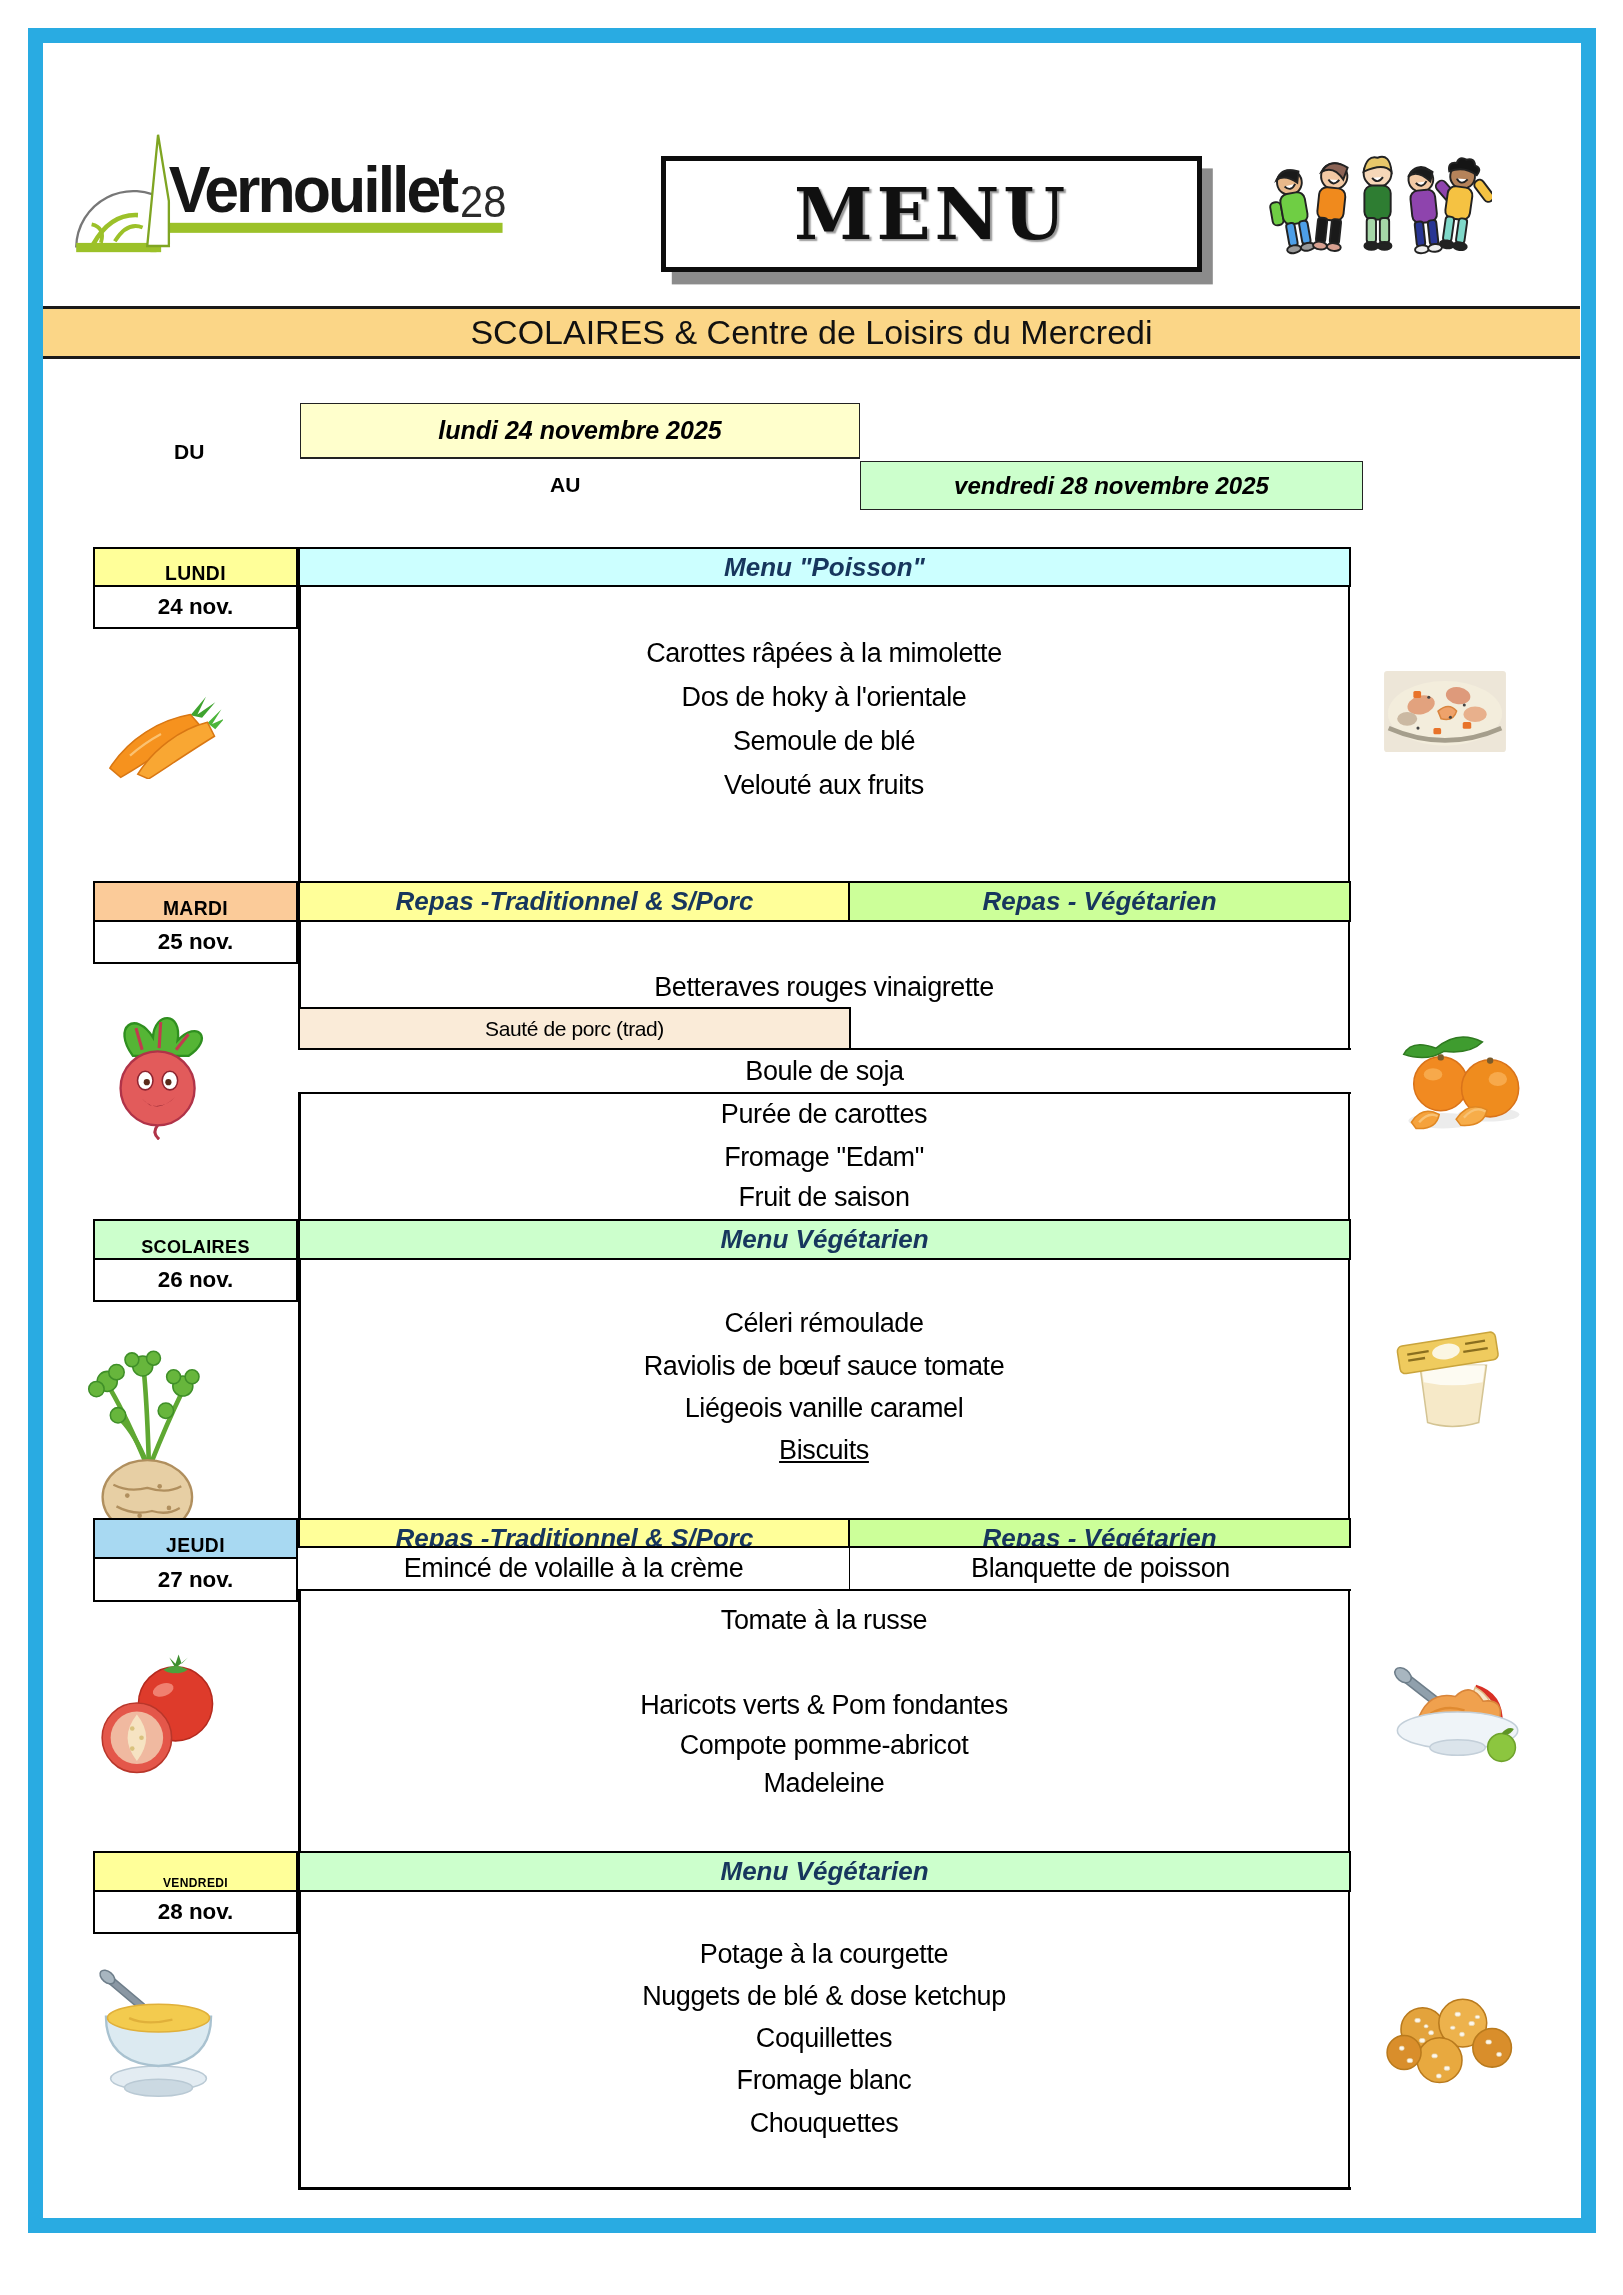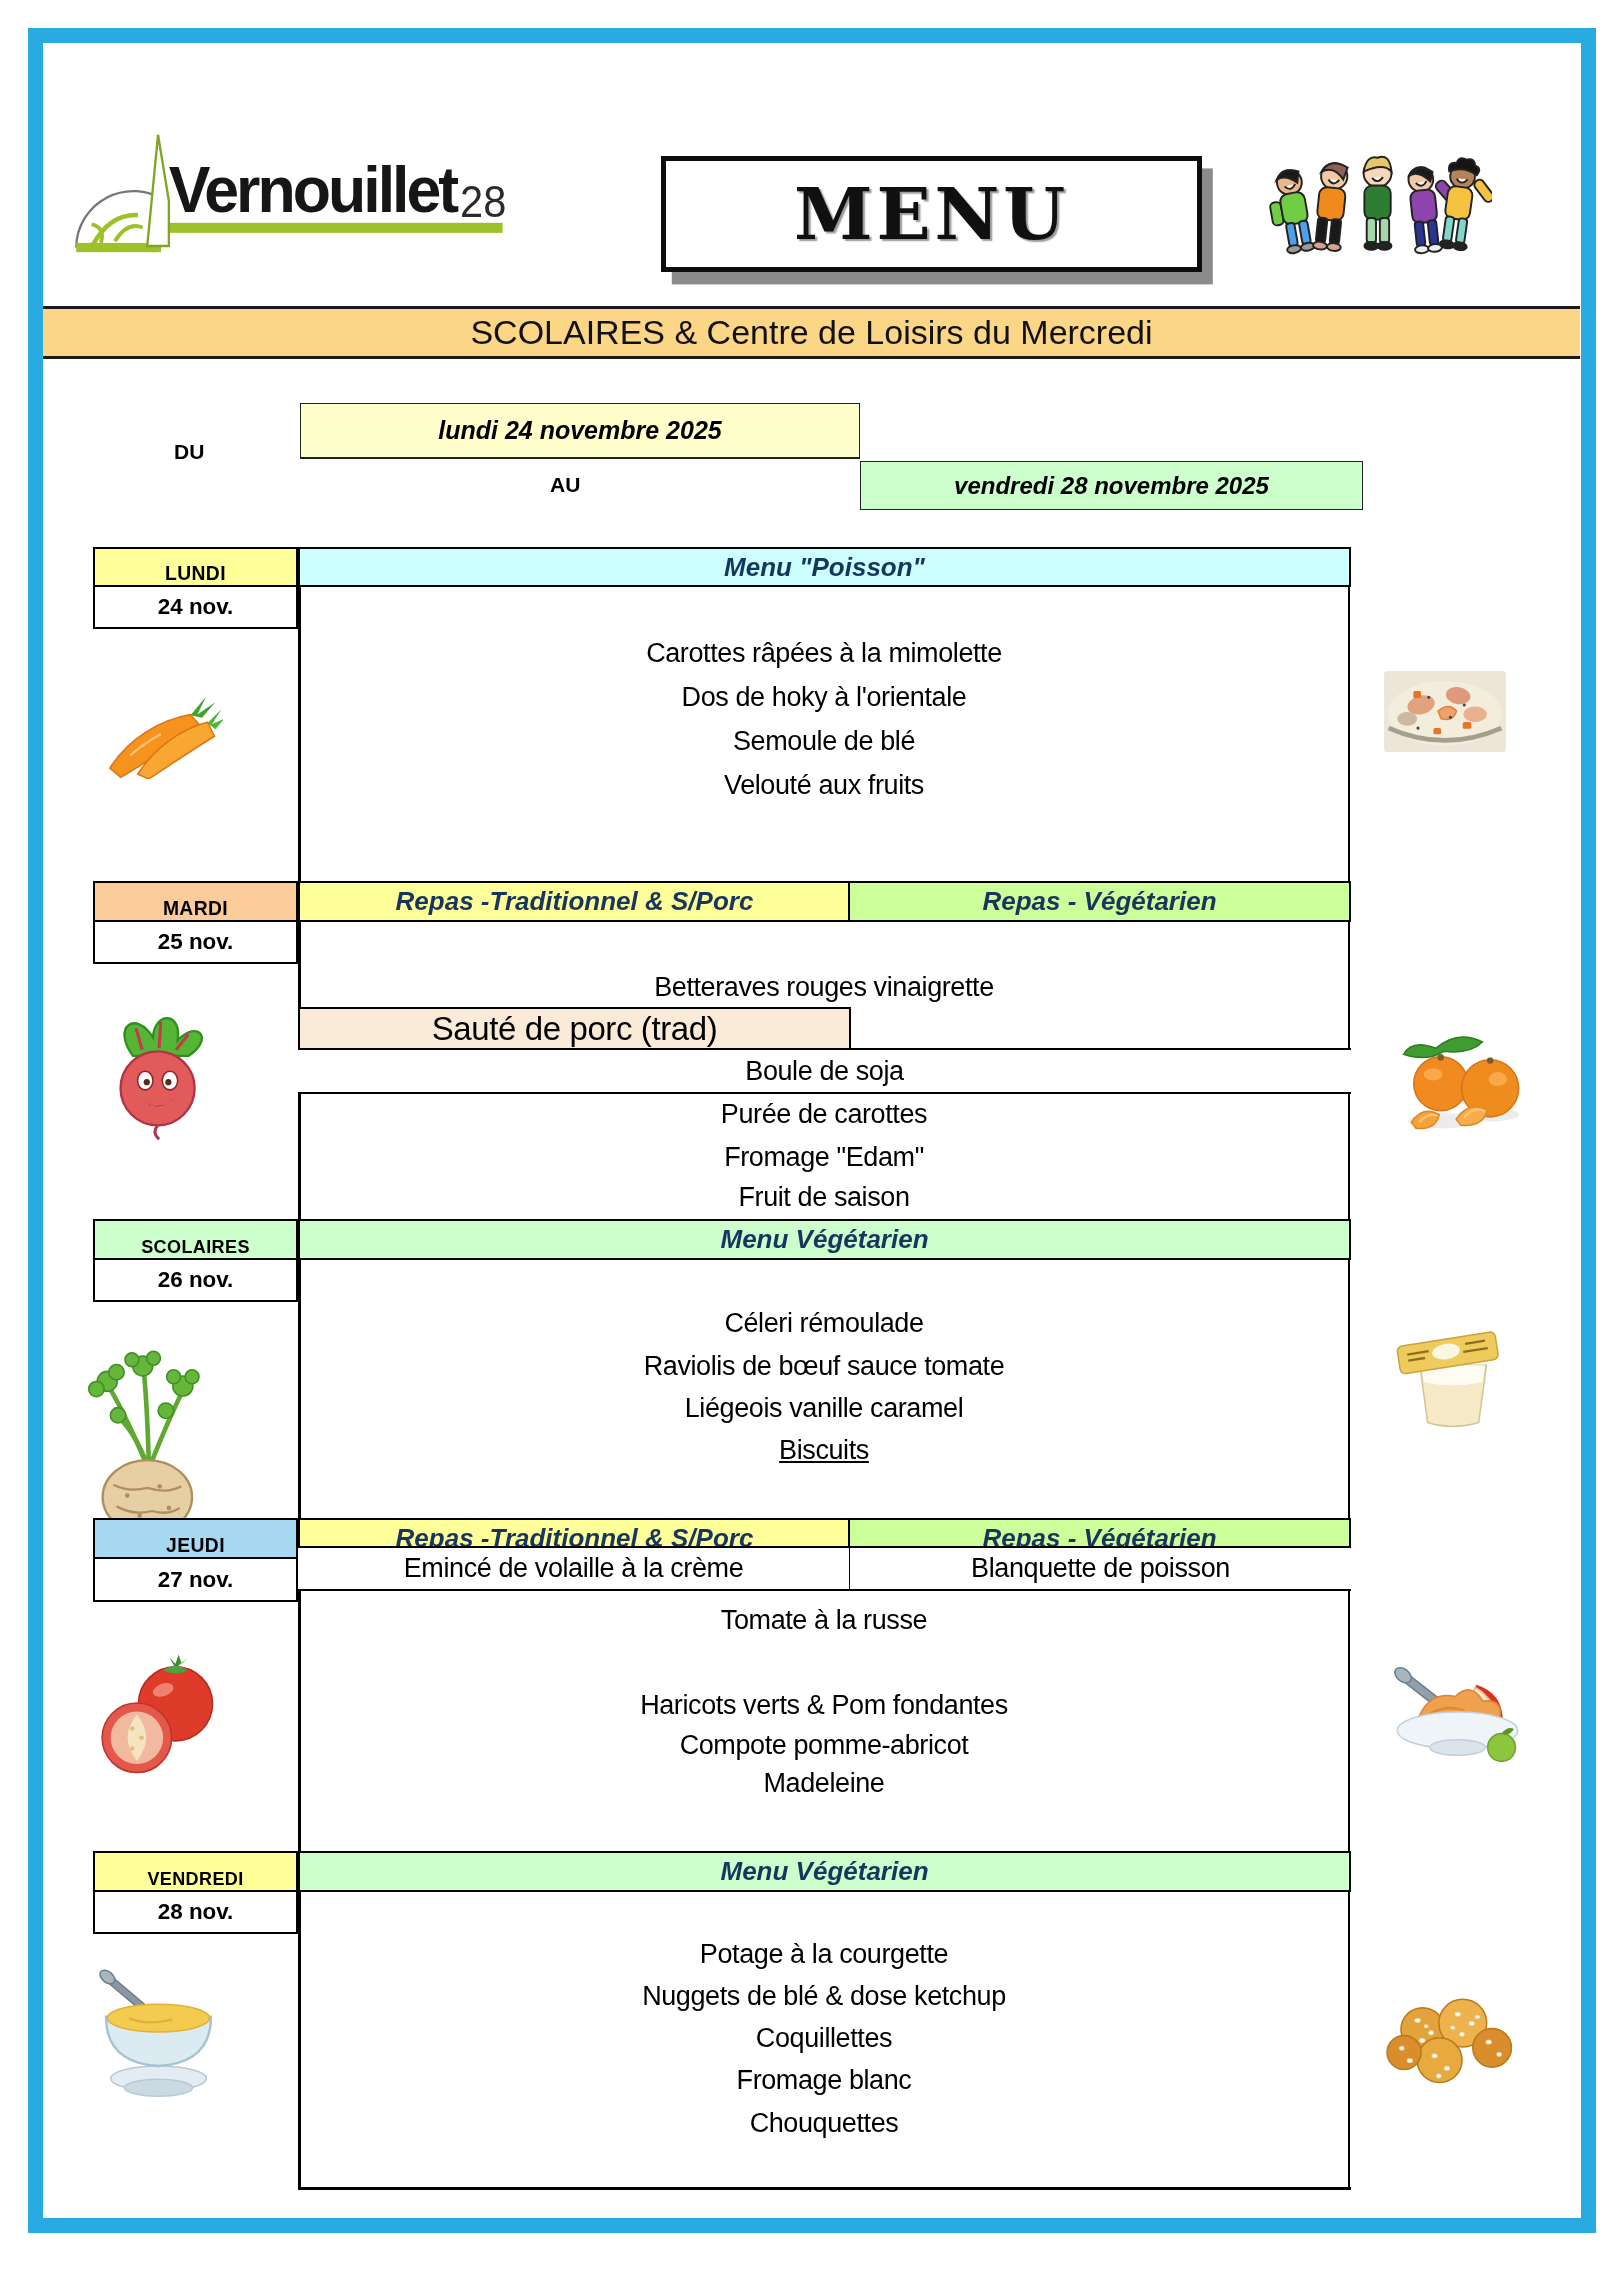--- a/index.html
+++ b/index.html
@@ -18,21 +18,21 @@
   .banner{left:43px;top:306px;width:1537px;height:53px;background:#FBD687;
           border-top:3.1px solid #1a1a1a;border-bottom:3.1px solid #1a1a1a;font-size:34px;color:#111;}
   
   .plabel{font-weight:bold;font-size:21px;}
   .datebox{border:1.5px solid #222;font-weight:bold;font-style:italic;font-size:25px;}
   
   .daybox{border:2.3px solid #000;font-weight:bold;font-size:19.3px;letter-spacing:0.4px;align-items:flex-end;}
   .datecell{background:#fff;border:2.3px solid #000;font-weight:bold;font-size:22.4px;}
   .dayban{border:2.3px solid #000;color:#17365D;font-weight:bold;font-style:italic;font-size:26px;}
   .item{left:300px;width:1048px;text-align:center;font-size:27px;letter-spacing:-0.4px;height:37px;line-height:37px;}
-  .creambox{background:#FAEBD8;border:2.3px solid #000;font-size:33px;letter-spacing:-0.4px;}
+  .creambox{background:#FAEBD8;border:2.3px solid #000;font-size:21px;letter-spacing:-0.4px;}
   .rowline{border-top:2.3px solid #000;border-bottom:2.3px solid #000;background:#fff;}
   .splitcell{font-size:27px;letter-spacing:-0.4px;height:100%;display:flex;align-items:center;justify-content:center;}
   .vline,.hline{background:#000;}
 </style>
 </head>
 <body>
 
 <div class="page">
 
   <div class="abs frame"></div>
@@ -325,21 +325,21 @@
     <path d="M118,38 Q144,52 142,84 L126,82 Q130,56 114,48 Z" fill="#F6E7C9" stroke="#E0B780" stroke-width="2"></path>
     <circle cx="132" cy="66" r="3" fill="#6b4a2b"></circle>
     <path d="M42,84 Q56,42 92,50 Q112,30 128,56 Q158,52 148,86 Z" fill="#F0A14E" stroke="#D9853A" stroke-width="2"></path>
     <path d="M60,72 q20,-12 44,-4" fill="none" stroke="#E08A30" stroke-width="3"></path>
     <ellipse cx="95" cy="94" rx="78" ry="24" fill="#EFF4F8" stroke="#C3CFD9" stroke-width="2"></ellipse>
     <ellipse cx="95" cy="116" rx="36" ry="10" fill="#DBE4EB" stroke="#C3CFD9" stroke-width="2"></ellipse>
     <circle cx="152" cy="116" r="18" fill="#8CC63F" stroke="#6FA32C" stroke-width="2"></circle>
     <path d="M152,98 q8,-10 16,-6 q-6,10 -16,6 Z" fill="#5E9426"></path>
   </svg>
 
-  <div class="abs flexc daybox" style="left:93px;top:1851px;width:205px;height:41px;background:#FFFF99;font-size:18px;">
+  <div class="abs flexc daybox" style="left:93px;top:1851px;width:205px;height:41px;background:#FFFF99;font-size:12px;">
       <span>VENDREDI</span>
     </div>
   <div class="abs flexc dayban" style="left:298px;top:1851px;width:1053px;height:41px;background:#CCFFCC;">
       <span>Menu Végétarien</span>
     </div>
   <div class="abs flexc datecell" style="left:93px;top:1890px;width:205px;height:44px;">
       <span>28 nov.</span>
     </div>
   <div class="abs item" style="top:1936px;">Potage à la courgette</div>
   <div class="abs item" style="top:1978px;">Nuggets de blé &amp; dose ketchup</div>

